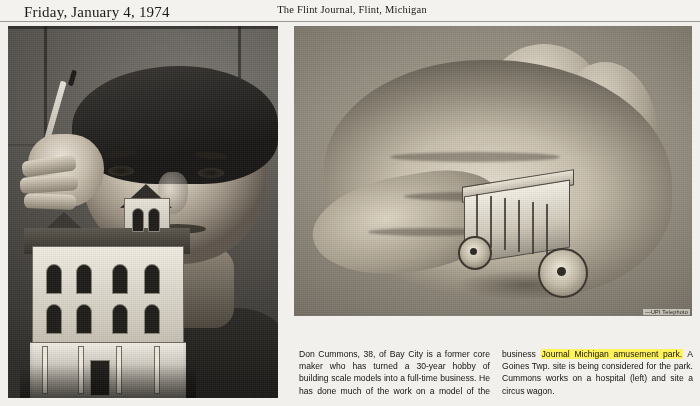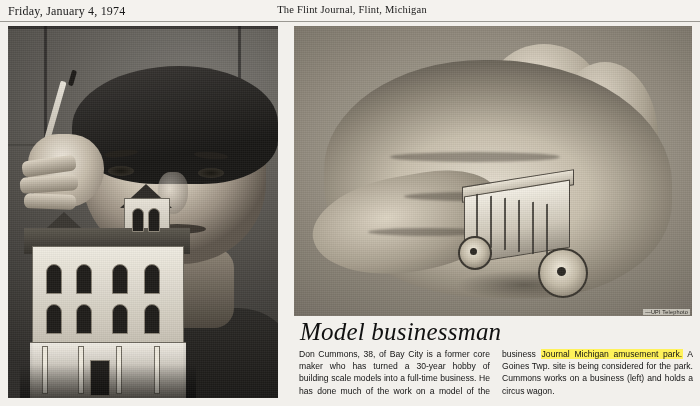--- a/index.html
+++ b/index.html
@@ -24,24 +24,24 @@
   
   .masthead {
     position: absolute;
     left: 0; top: 0;
     width: 700px;
     height: 22px;
     background: #f4f2ee;
   }
   .masthead-date {
     position: absolute;
-    left: 8px;
+    left: 24px;
     top: 4px;
     font-family: "Liberation Serif", serif;
-    font-size: 12px;
+    font-size: 15px;
     color: #1a1a1a;
     letter-spacing: 0.2px;
     white-space: nowrap;
   }
   .masthead-title {
     position: absolute;
     left: 2px;
     top: 4px;
     width: 700px;
     text-align: center;
@@ -505,20 +505,19 @@
       <div class="wheel-hub" style="left:28px; top:74px; width:7px; height:7px;"></div>
 
       <div class="wheel" style="left:96px; top:74px; width:46px; height:46px;"></div>
       <div class="wheel-hub" style="left:115px; top:93px; width:9px; height:9px;"></div>
     </div>
 
     <div class="photo-credit">—UPI Telephoto</div>
     <div class="grain"></div>
   </div>
 
-  <div class="headline">Model businessman</div>
 
   <div class="caption">
     <span>Don Cummons, 38, of Bay City is a former core maker who has turned a 30-year hobby of building scale models into a full-time business. He has done much of the work on a model of the</span>
-    <span>business </span><span class="hl">Journal Michigan amusement park.</span><span> A Goines Twp. site is being considered for the park. Cummons works on a business (left) and holds a circus wagon.</span>
+    <span>business </span><span class="hl">Journal Michigan amusement park.</span><span> A Goines Twp. site is being considered for the park. Cummons works on a hospital (left) and site a circus wagon.</span>
   </div>
 
 </div>
 
 </body></html>

